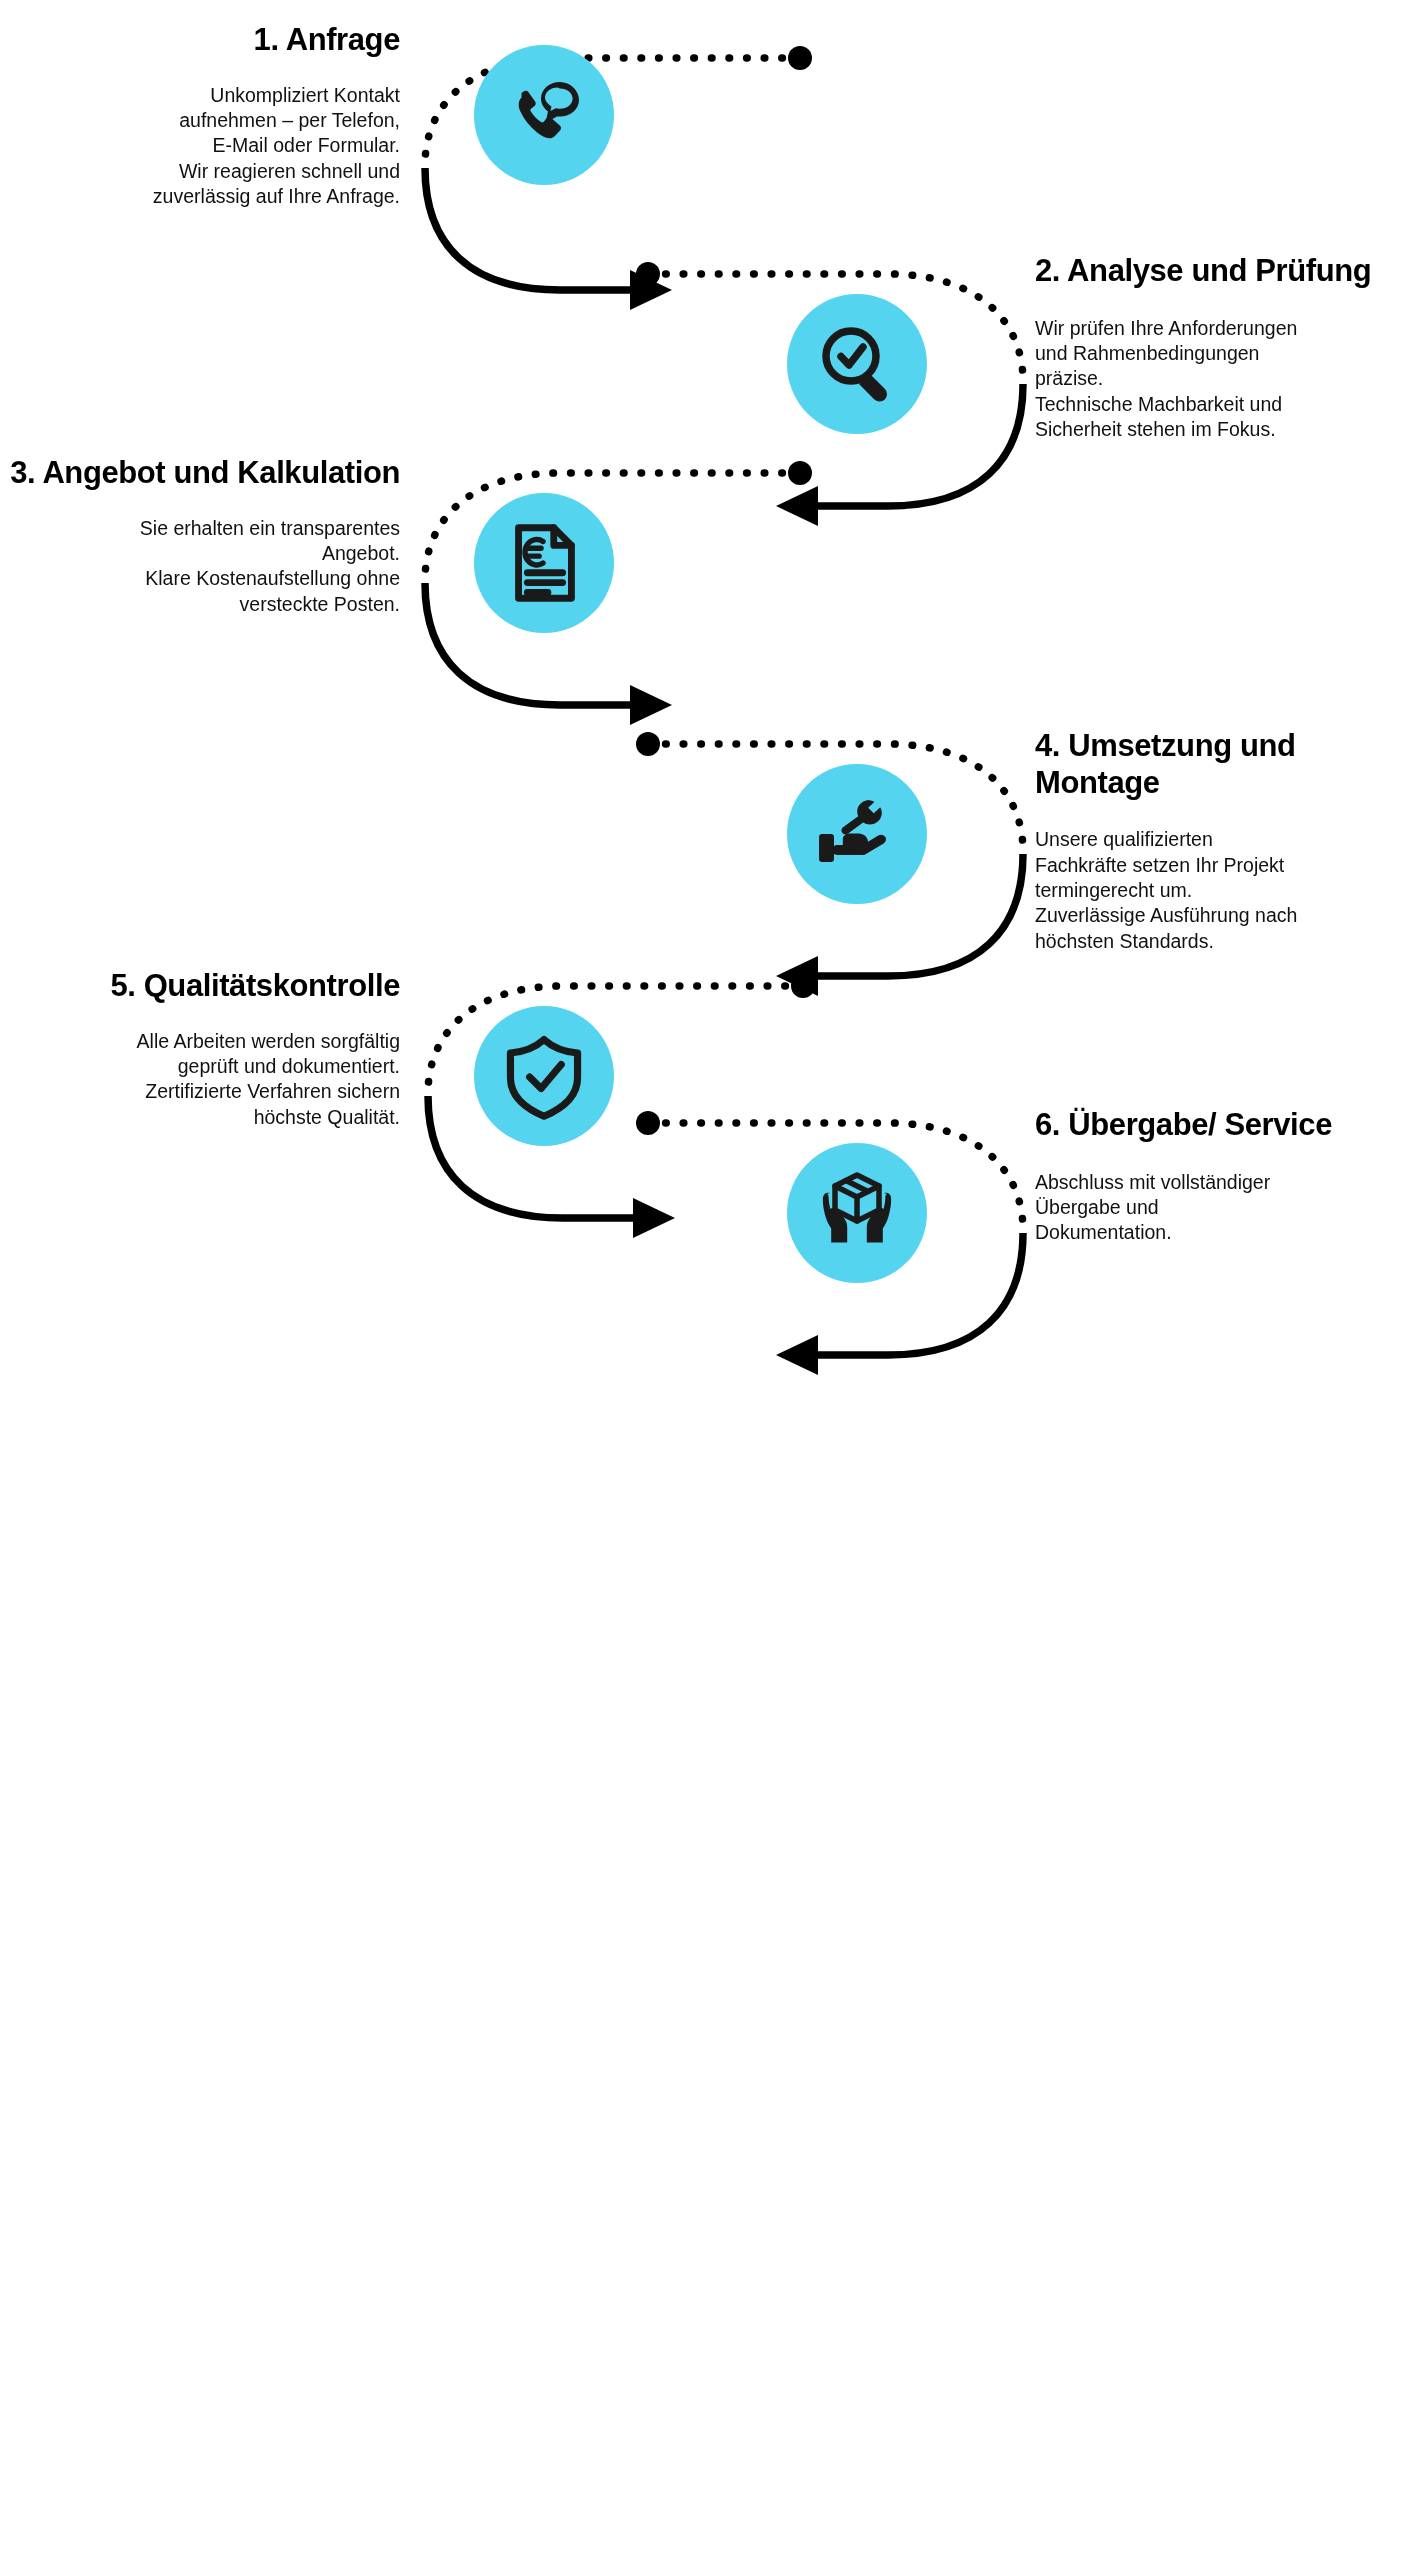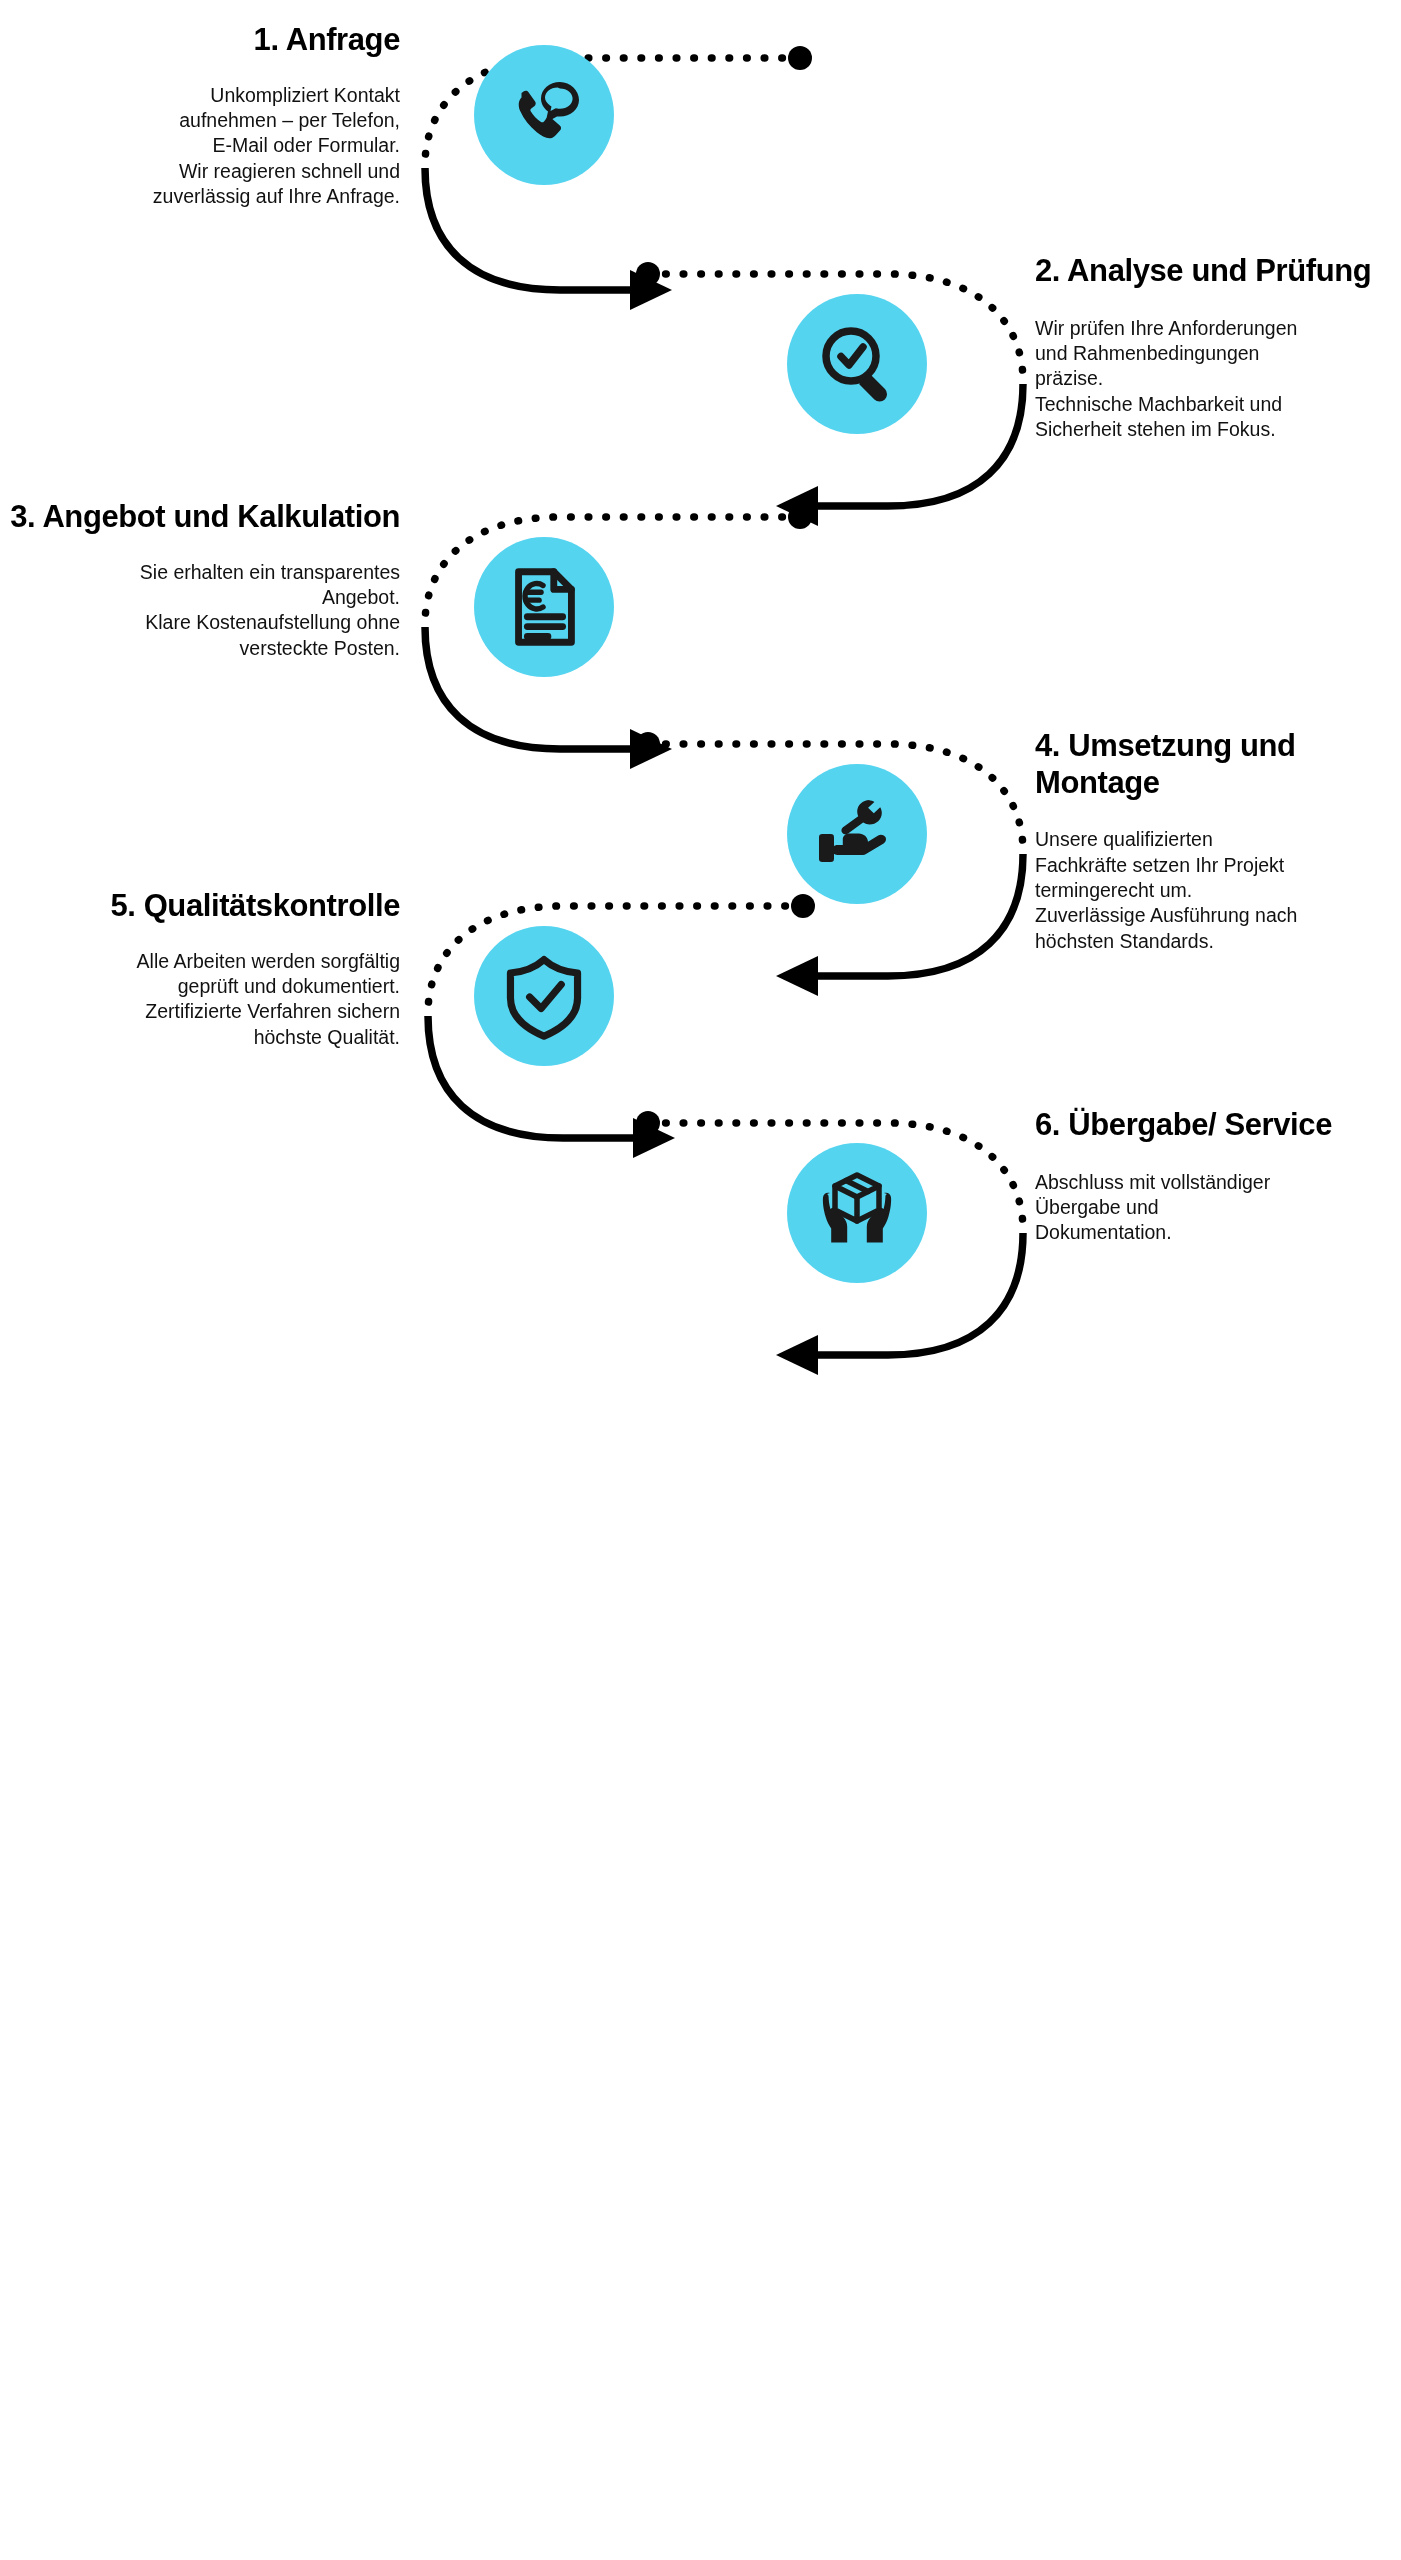--- a/index.html
+++ b/index.html
@@ -106,21 +106,21 @@
   <div class="txt left-al" style="left:1035px; top:22px; width:390px;">
     <div class="heading">2. Analyse und Prüfung</div>
     <div class="body">Wir prüfen Ihre Anforderungen
 und Rahmenbedingungen
 präzise.
 Technische Machbarkeit und
 Sicherheit stehen im Fokus.</div>
   </div>
 </div>
 
-<div class="step" style="top:479px;text-decoration:underline;">
+<div class="step" style="top:435px;text-decoration:underline;">
   <div class="flow">
     <svg width="1401" height="420" viewBox="0 0 1401 420" fill="none">
       <path d="M 800 38 L 560 38 C 470 38 425 85 425 145" stroke="#000" stroke-width="7.5" stroke-linecap="round" stroke-dasharray="0.6 17"></path>
       <circle cx="800" cy="38" r="12" fill="#000"></circle>
       <path d="M 425 148 C 425 225 470 270 560 270 L 637 270" stroke="#000" stroke-width="7.5" stroke-linecap="butt"></path>
       <path d="M 630 250 L 672 270 L 630 290 Z" fill="#000"></path>
     </svg>
   </div>
 
   <div class="medallion" style="left:474px; top:58px; background:#55d4f0;">
@@ -177,21 +177,21 @@
   <div class="txt left-al" style="left:1035px; top:22px; width:390px;">
     <div class="heading">4. Umsetzung und Montage</div>
     <div class="body">Unsere qualifizierten
 Fachkräfte setzen Ihr Projekt
 termingerecht um.
 Zuverlässige Ausführung nach
 höchsten Standards.</div>
   </div>
 </div>
 
-<div class="step" style="top:868px;padding-left:20px;">
+<div class="step" style="top:948px;padding-left:20px;">
   <div class="flow">
     <svg width="1401" height="420" viewBox="0 0 1401 420" fill="none">
       <path d="M 803 38 L 563 38 C 473 38 428 85 428 145" stroke="#000" stroke-width="7.5" stroke-linecap="round" stroke-dasharray="0.6 17"></path>
       <circle cx="803" cy="38" r="12" fill="#000"></circle>
       <path d="M 428 148 C 428 225 473 270 563 270 L 640 270" stroke="#000" stroke-width="7.5" stroke-linecap="butt"></path>
       <path d="M 633 250 L 675 270 L 633 290 Z" fill="#000"></path>
     </svg>
   </div>
 
   <div class="medallion" style="left:474px; top:58px; background:#55d4f0;">

